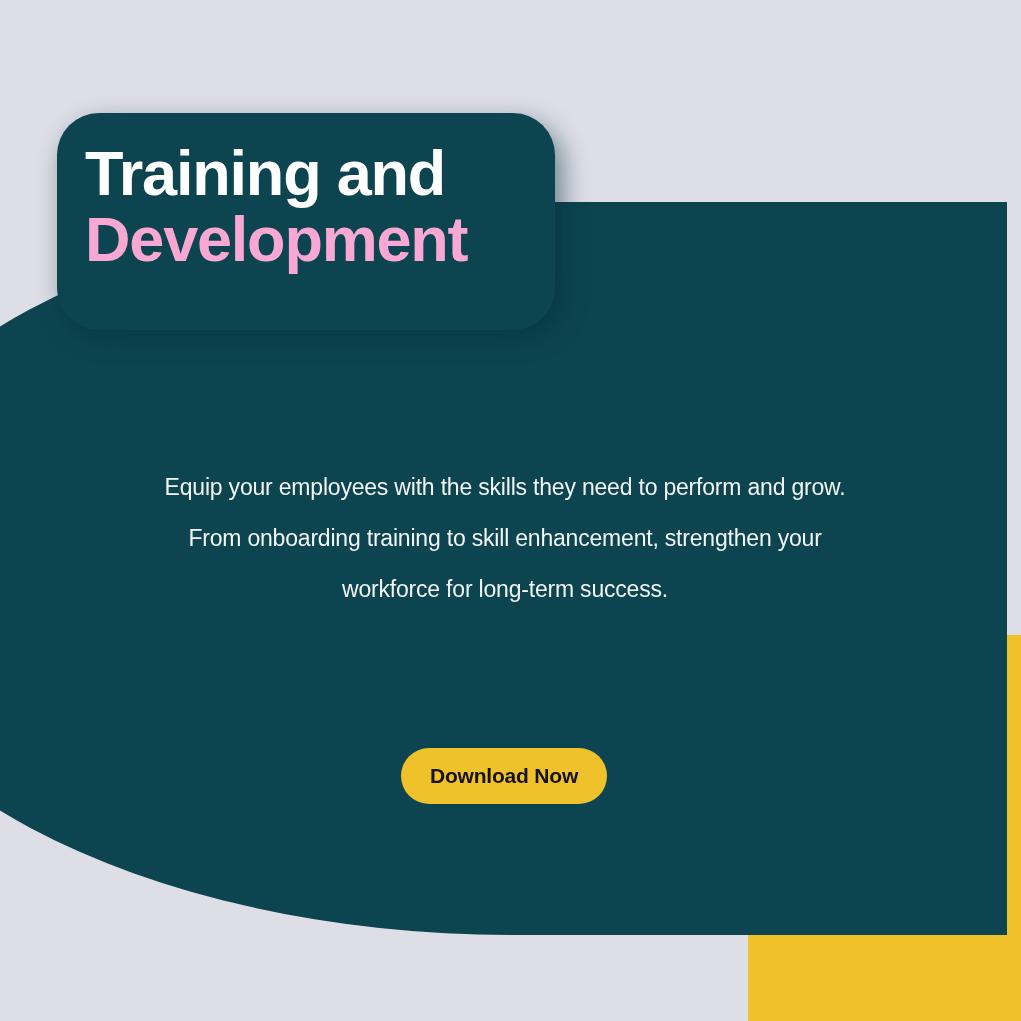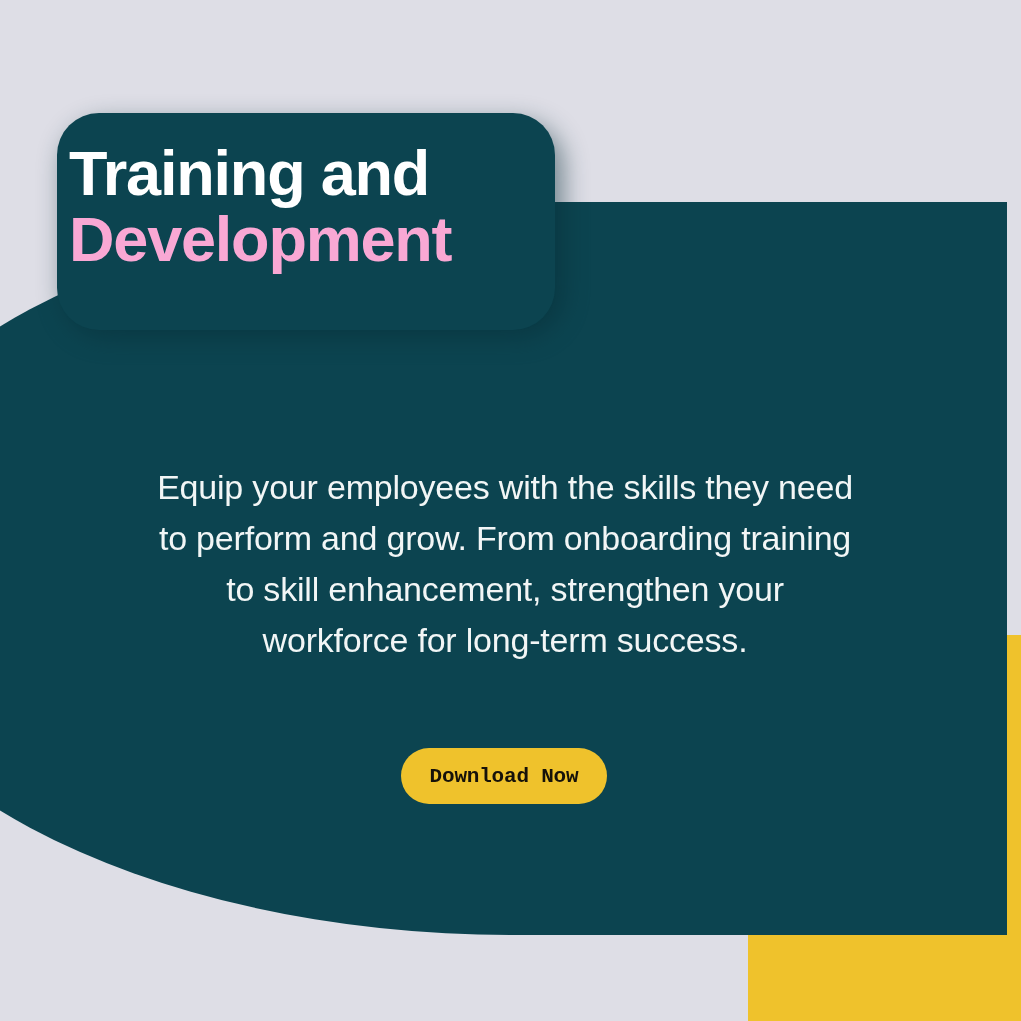--- a/index.html
+++ b/index.html
@@ -62,21 +62,21 @@
   
   .title-card {
     position: absolute;
     left: 57px;
     top: 113px;
     width: 498px;
     height: 217px;
     background: #0c4450;
     border-radius: 42px;
     box-sizing: border-box;
-    padding: 27px 0 0 12px;
+    padding: 27px 0 0 28px;
   }
   .title-line {
     margin: 0;
     font-size: 63px;
     line-height: 66px;
     font-weight: 700;
     letter-spacing: -1.2px;
     white-space: nowrap;
   }
   .title-line-1 { color: #ffffff; }
@@ -84,38 +84,38 @@
 
   
   .body-copy {
     position: absolute;
     left: 150px;
     top: 462px;
     width: 710px;
     margin: 0;
     text-align: center;
     color: #f2f6f6;
-    font-size: 34px;
+    font-size: 23px;
     line-height: 51px;
     font-weight: 400;
     letter-spacing: -0.2px;
   }
 
   
   .cta-button {
     position: absolute;
     left: 401px;
     top: 748px;
     width: 206px;
     height: 56px;
     border: none;
     border-radius: 28px;
     background: #efc22c;
     color: #16120a;
-    font-family: Liberation Mono, monospace;
+    font-family: Liberation Sans, sans-serif;
     font-size: 21px;
     font-weight: 700;
     letter-spacing: -0.2px;
     cursor: pointer;
     padding: 0;
   }
 </style>
 </head>
 <body>
 

